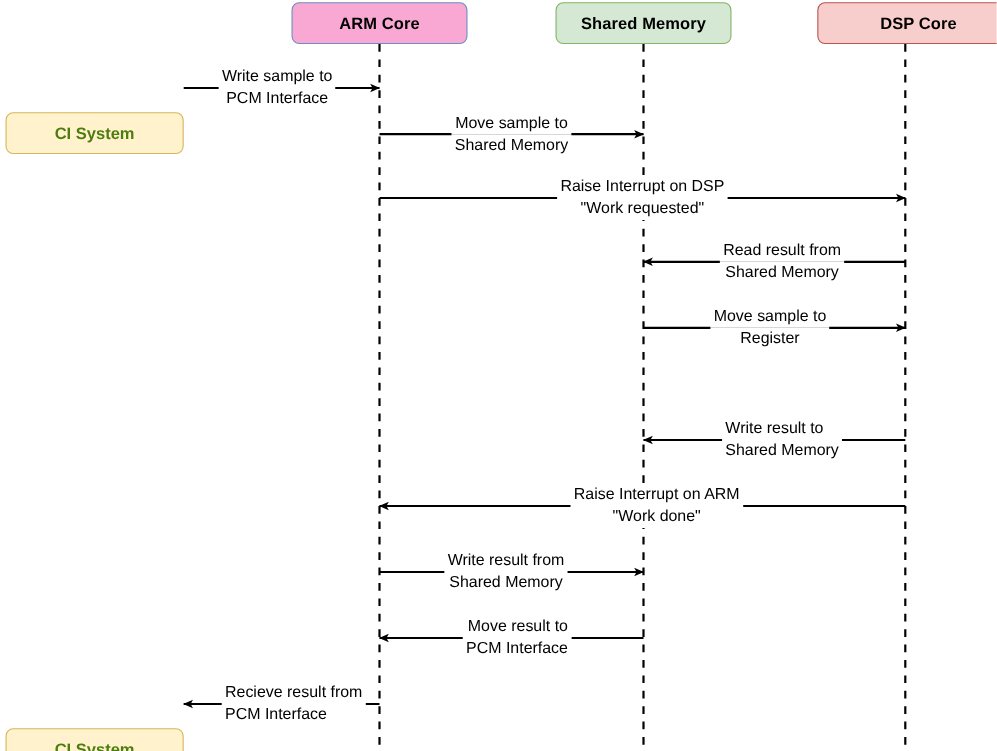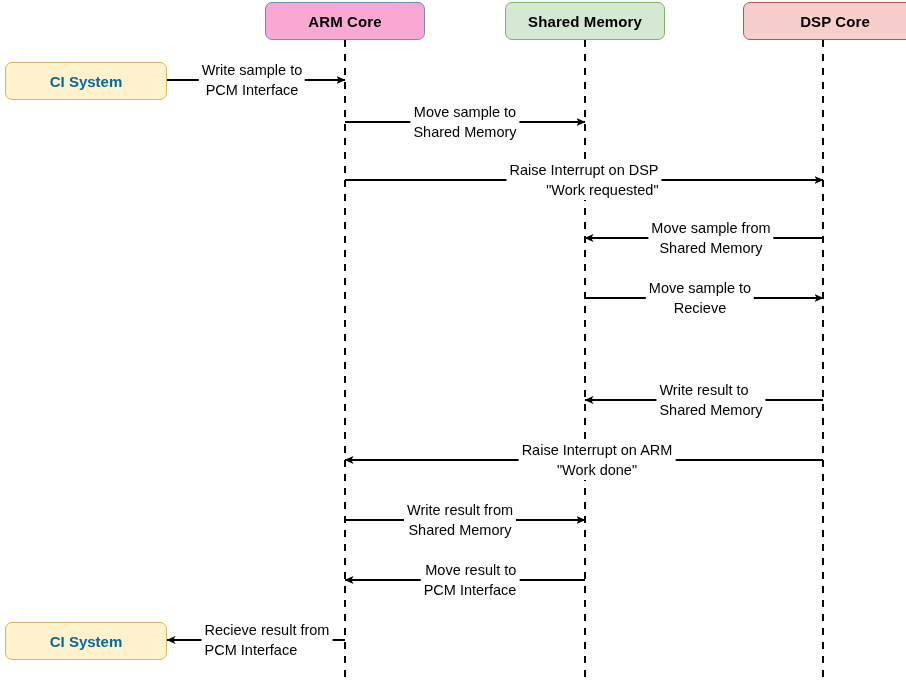--- a/index.html
+++ b/index.html
@@ -49,21 +49,22 @@
     position: absolute;
     box-sizing: border-box;
     border-radius: 7px;
     border: 1px solid #d6b656;
     background: #fff2cc;
     display: flex;
     align-items: center;
     justify-content: center;
     font-size: 15px;
     font-weight: bold;
-    color: #0369a1;
+    color: #4d7c0f;
+    margin-top: 40px;
   }
 
   
   .msg-label {
     position: absolute;
     font-size: 14.5px;
     color: #000000;
     text-align: center;
     line-height: 20px;
     white-space: nowrap;
@@ -140,35 +141,35 @@
           <span class="line">PCM Interface</span>
         </div>
       </div>
       <div class="msg-label" style="top: 102px; left: 0px; width: 906px; text-align: left;">
         <div style="position: absolute; left: 465px; top: 0px; transform: translateX(-50%); text-align: center;">
           <span class="line top">Move sample to</span>
           <span class="line">Shared Memory</span>
         </div>
       </div>
       <div class="msg-label" style="top: 160px; left: 0px; width: 906px; text-align: left;">
-        <div style="position: absolute; left: 584px; top: 0px; transform: translateX(-50%); text-align: right;">
+        <div style="position: absolute; left: 584px; top: 0px; transform: translateX(-50%); text-align: center;">
           <span class="line top">Raise Interrupt on DSP</span>
           <span class="line">"Work requested"</span>
         </div>
       </div>
       <div class="msg-label" style="top: 218px; left: 0px; width: 906px; text-align: left;">
         <div style="position: absolute; left: 711px; top: 0px; transform: translateX(-50%); text-align: center;">
-          <span class="line top">Move sample from</span>
+          <span class="line top">Read result from</span>
           <span class="line">Shared Memory</span>
         </div>
       </div>
       <div class="msg-label" style="top: 278px; left: 0px; width: 906px; text-align: left;">
         <div style="position: absolute; left: 700px; top: 0px; transform: translateX(-50%); text-align: center;">
           <span class="line top">Move sample to</span>
-          <span class="line">Recieve</span>
+          <span class="line">Register</span>
         </div>
       </div>
       <div class="msg-label" style="top: 380px; left: 0px; width: 906px; text-align: left;">
         <div style="position: absolute; left: 711px; top: 0px; transform: translateX(-50%); text-align: left;">
           <span class="line top">Write result to</span>
           <span class="line">Shared Memory</span>
         </div>
       </div>
       <div class="msg-label" style="top: 440px; left: 0px; width: 906px; text-align: left;">
         <div style="position: absolute; left: 597px; top: 0px; transform: translateX(-50%); text-align: center;">

